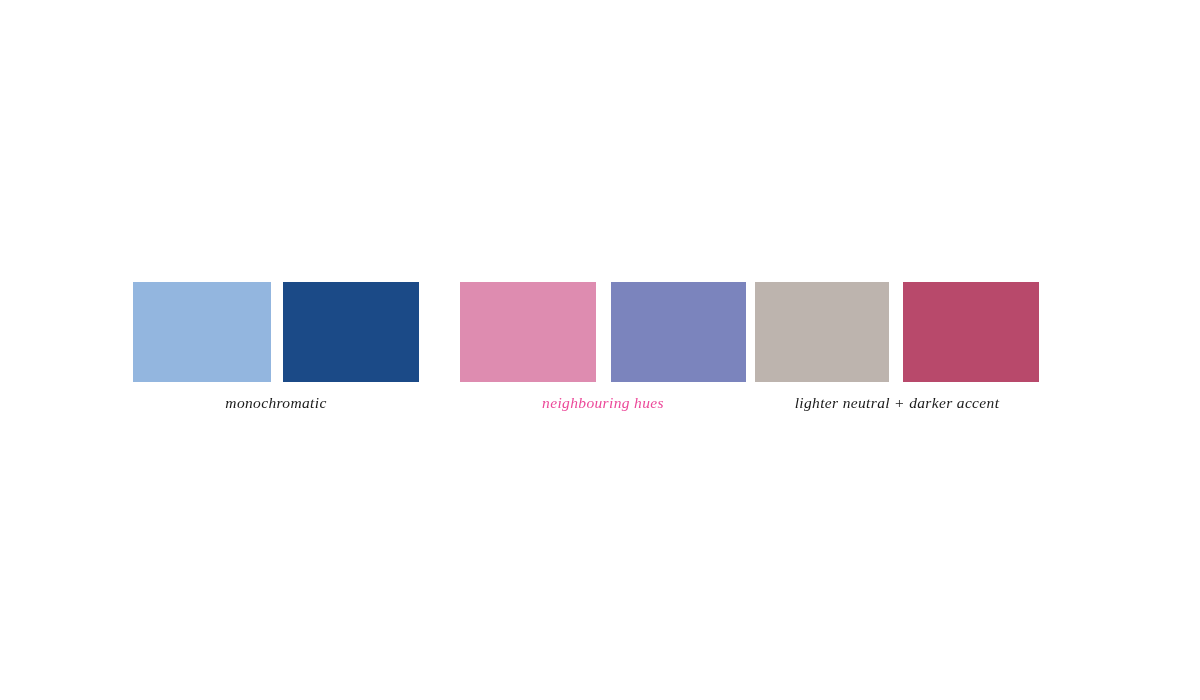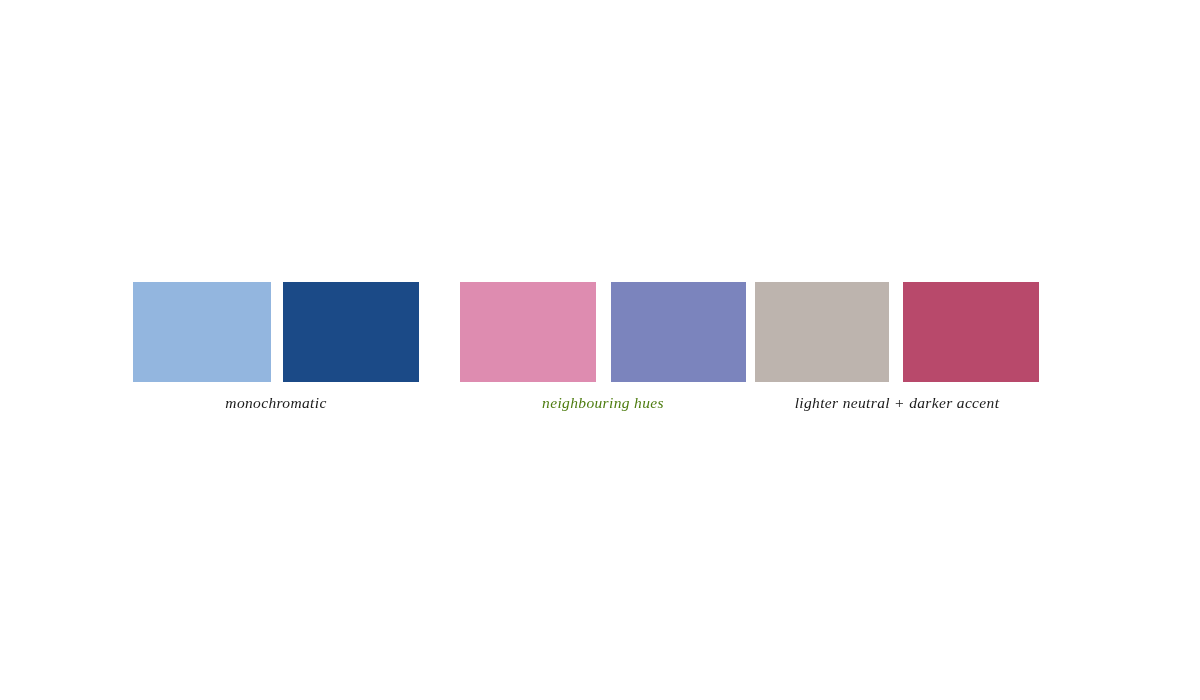--- a/index.html
+++ b/index.html
@@ -83,21 +83,21 @@
     </div>
     <div class="group-caption" style="color: rgb(26, 26, 26);">monochromatic</div>
   </div>
 
   <div class="swatch-group" id="group-neighbouring">
     <div class="swatch-row">
       <div class="swatch swatch-a" style="background-color: rgb(222, 140, 176);"></div>
       <div class="swatch-gap"></div>
       <div class="swatch swatch-b" style="background-color: rgb(123, 132, 189);"></div>
     </div>
-    <div class="group-caption" style="color: #4d7c0f;">neighbouring hues</div>
+    <div class="group-caption" style="color: #ec4899;">neighbouring hues</div>
   </div>
 
   <div class="swatch-group" id="group-neutral-accent">
     <div class="swatch-row">
       <div class="swatch swatch-a" style="background-color: rgb(189, 180, 174);"></div>
       <div class="swatch-gap"></div>
       <div class="swatch swatch-b" style="background-color: rgb(184, 73, 107);"></div>
     </div>
     <div class="group-caption" style="color: rgb(26, 26, 26);">lighter neutral + darker accent</div>
   </div>

